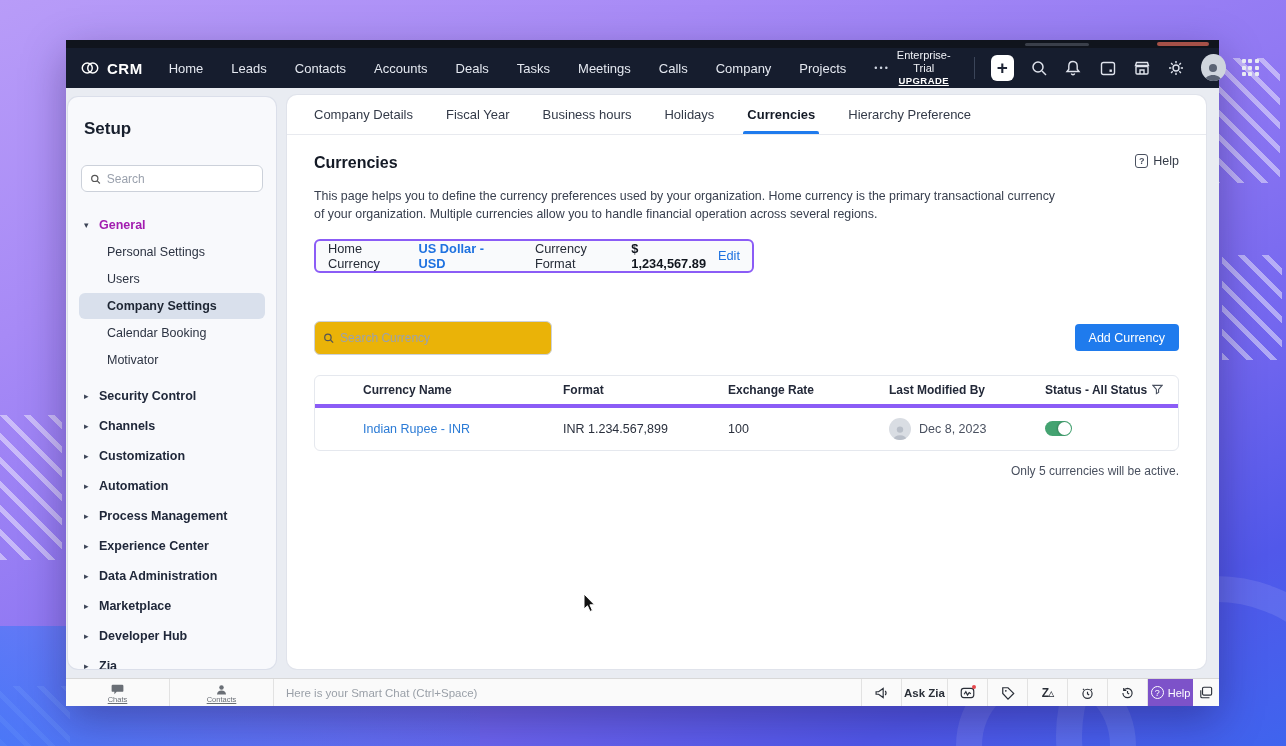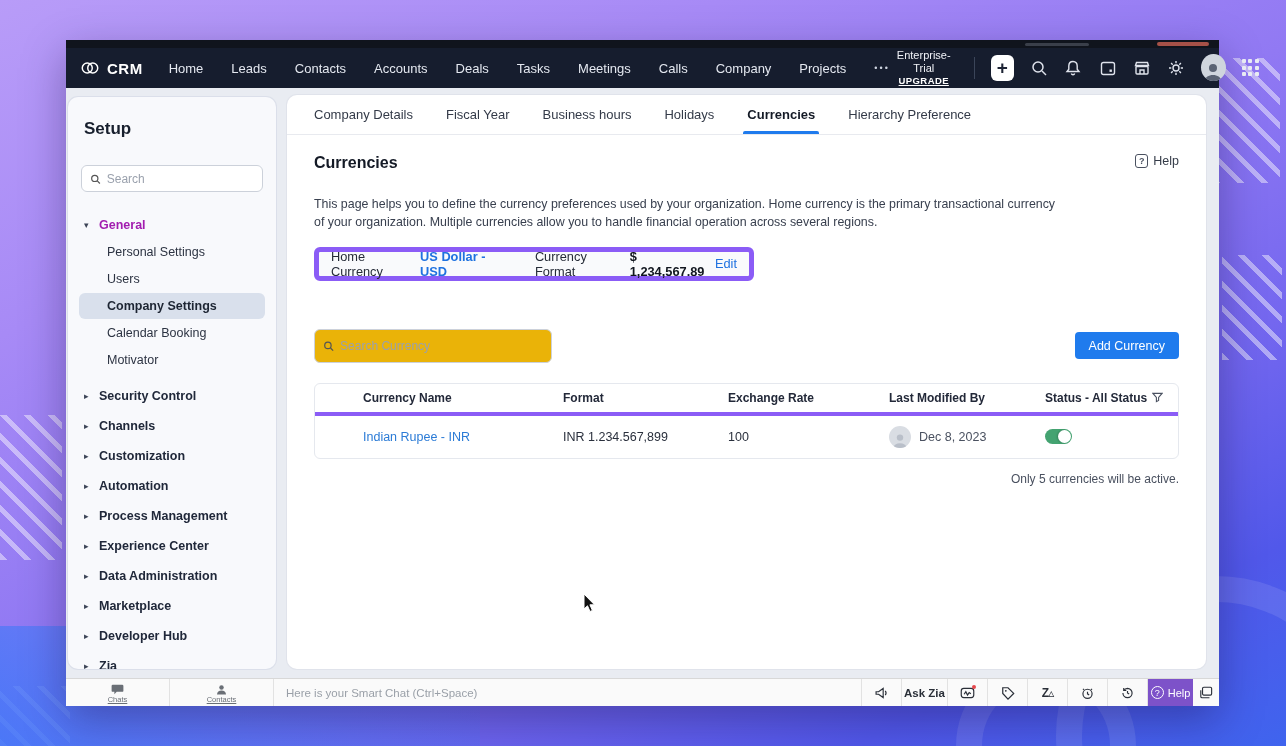--- a/index.html
+++ b/index.html
@@ -67,22 +67,22 @@
            box-shadow:0 0 0 1px rgba(216,220,230,.55); overflow:hidden; }
   .tabsbar { height:40px; border-bottom:1px solid #e8eaef; display:flex; align-items:center; gap:33px; padding:0 27px; }
   .tab { font-size:13px; color:#333a48; height:100%; display:flex; align-items:center; position:relative; white-space:nowrap; }
   .tab.active { font-weight:bold; color:#141a26; }
   .tab.active::after { content:""; position:absolute; left:-4px; right:-4px; bottom:0; height:3px; background:#1f7bed; border-radius:2px 2px 0 0; }
   .panel-body { padding:0 27px; }
   .head-row { margin-top:19px; display:flex; align-items:flex-start; }
   .page-title { font-size:16px; font-weight:bold; color:#141a26; }
   .help-link { margin-left:auto; display:flex; align-items:center; gap:5px; font-size:12.5px; color:#353c49; }
   .help-sq { width:13px; height:14px; border:1.3px solid #4a5160; border-radius:3px; font-size:9px; display:flex; align-items:center; justify-content:center; color:#4a5160; font-weight:bold; }
-  .desc { margin-top:24px; font-size:12.4px; line-height:1.45; color:#39404f; max-width:745px; }
-  .home-box { margin-top:15px; width:440px; height:34px; background:#f9fafc; border:5px solid #8b5cf6; border-radius:6px;
+  .desc { margin-top:16px; font-size:12.4px; line-height:1.45; color:#39404f; max-width:745px; }
+  .home-box { margin-top:15px; width:440px; height:34px; background:#f9fafc; border:2px solid #8b5cf6; border-radius:6px;
               display:flex; align-items:center; padding:0 12px; gap:8px; font-size:12.8px; }
   .home-box .lab { color:#262c38; }
   .home-box .val-link { color:#1f72e0; font-weight:bold; }
   .home-box .fmt-lab { margin-left:20px; color:#262c38; }
   .home-box .fmt-val { font-weight:bold; color:#11161f; }
   .home-box .edit { color:#1f72e0; }
   .action-row { margin-top:48px; display:flex; align-items:center; }
   .cur-search { width:238px; height:28px; border:1px solid #ccd1da; border-radius:6px; background:#eab308;
                 display:flex; align-items:center; padding:16px 8px; gap:6px; }
   .cur-search input { border:none; outline:none; width:100%; font-size:12px; color:#333; background:transparent; font-family:inherit; }

